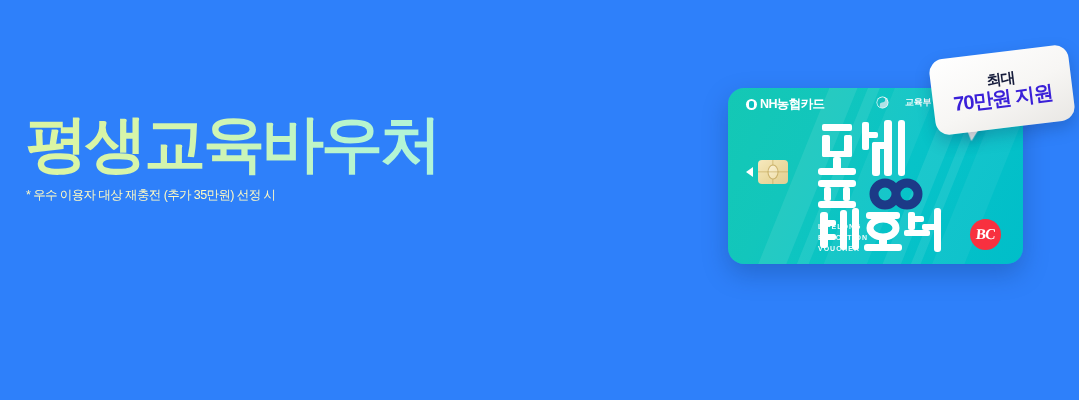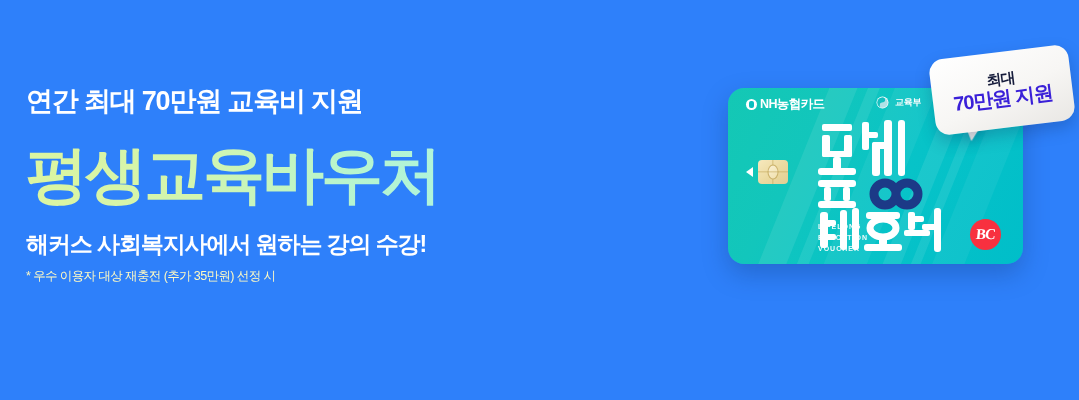--- a/index.html
+++ b/index.html
@@ -110,21 +110,21 @@
     content:""; position:absolute; left:3px; top:2px;
     width:5px; height:7px; border-radius:2px;
     background:#0BBFBF;
   }
   .nh-text {
     font-size:12.5px; font-weight:bold; color:#FFFFFF;
     letter-spacing:-0.6px; white-space:nowrap;
   }
   .moe-logo {
     position:absolute; left:148px; top:8px;
-    display:flex; align-items:center; gap:6px;
+    display:flex; align-items:center; gap:16px;
   }
   .moe-mark { width:13px; height:13px; }
   .moe-text {
     font-size:9px; font-weight:bold; color:#FFFFFF;
     letter-spacing:-0.3px; white-space:nowrap;
   }
 
   
   .chip-row { position:absolute; left:18px; top:72px; display:flex; align-items:center; gap:5px;}
   .chip-arrow {
@@ -206,23 +206,21 @@
     font-size:20px;font-weight:bold;color:#3A20D8;
     letter-spacing:-1.2px;line-height:1.05;white-space:nowrap;
   }
 </style>
 </head>
 <body>
 
 <div class="banner">
 
   <div class="copy">
-    <div class="eyebrow">연간 최대 70만원 교육비 지원</div>
     <div class="headline">평생교육바우처</div>
-    <div class="subhead">해커스 사회복지사에서 원하는 강의 수강!</div>
     <div class="footnote">* 우수 이용자 대상 재충전 (추가 35만원) 선정 시</div>
   </div>
 
   <div class="card-wrap">
     <div class="card">
 
       <div class="stripe s1"></div>
       <div class="stripe s2"></div>
       <div class="stripe s3"></div>
       <div class="stripe s4"></div>

